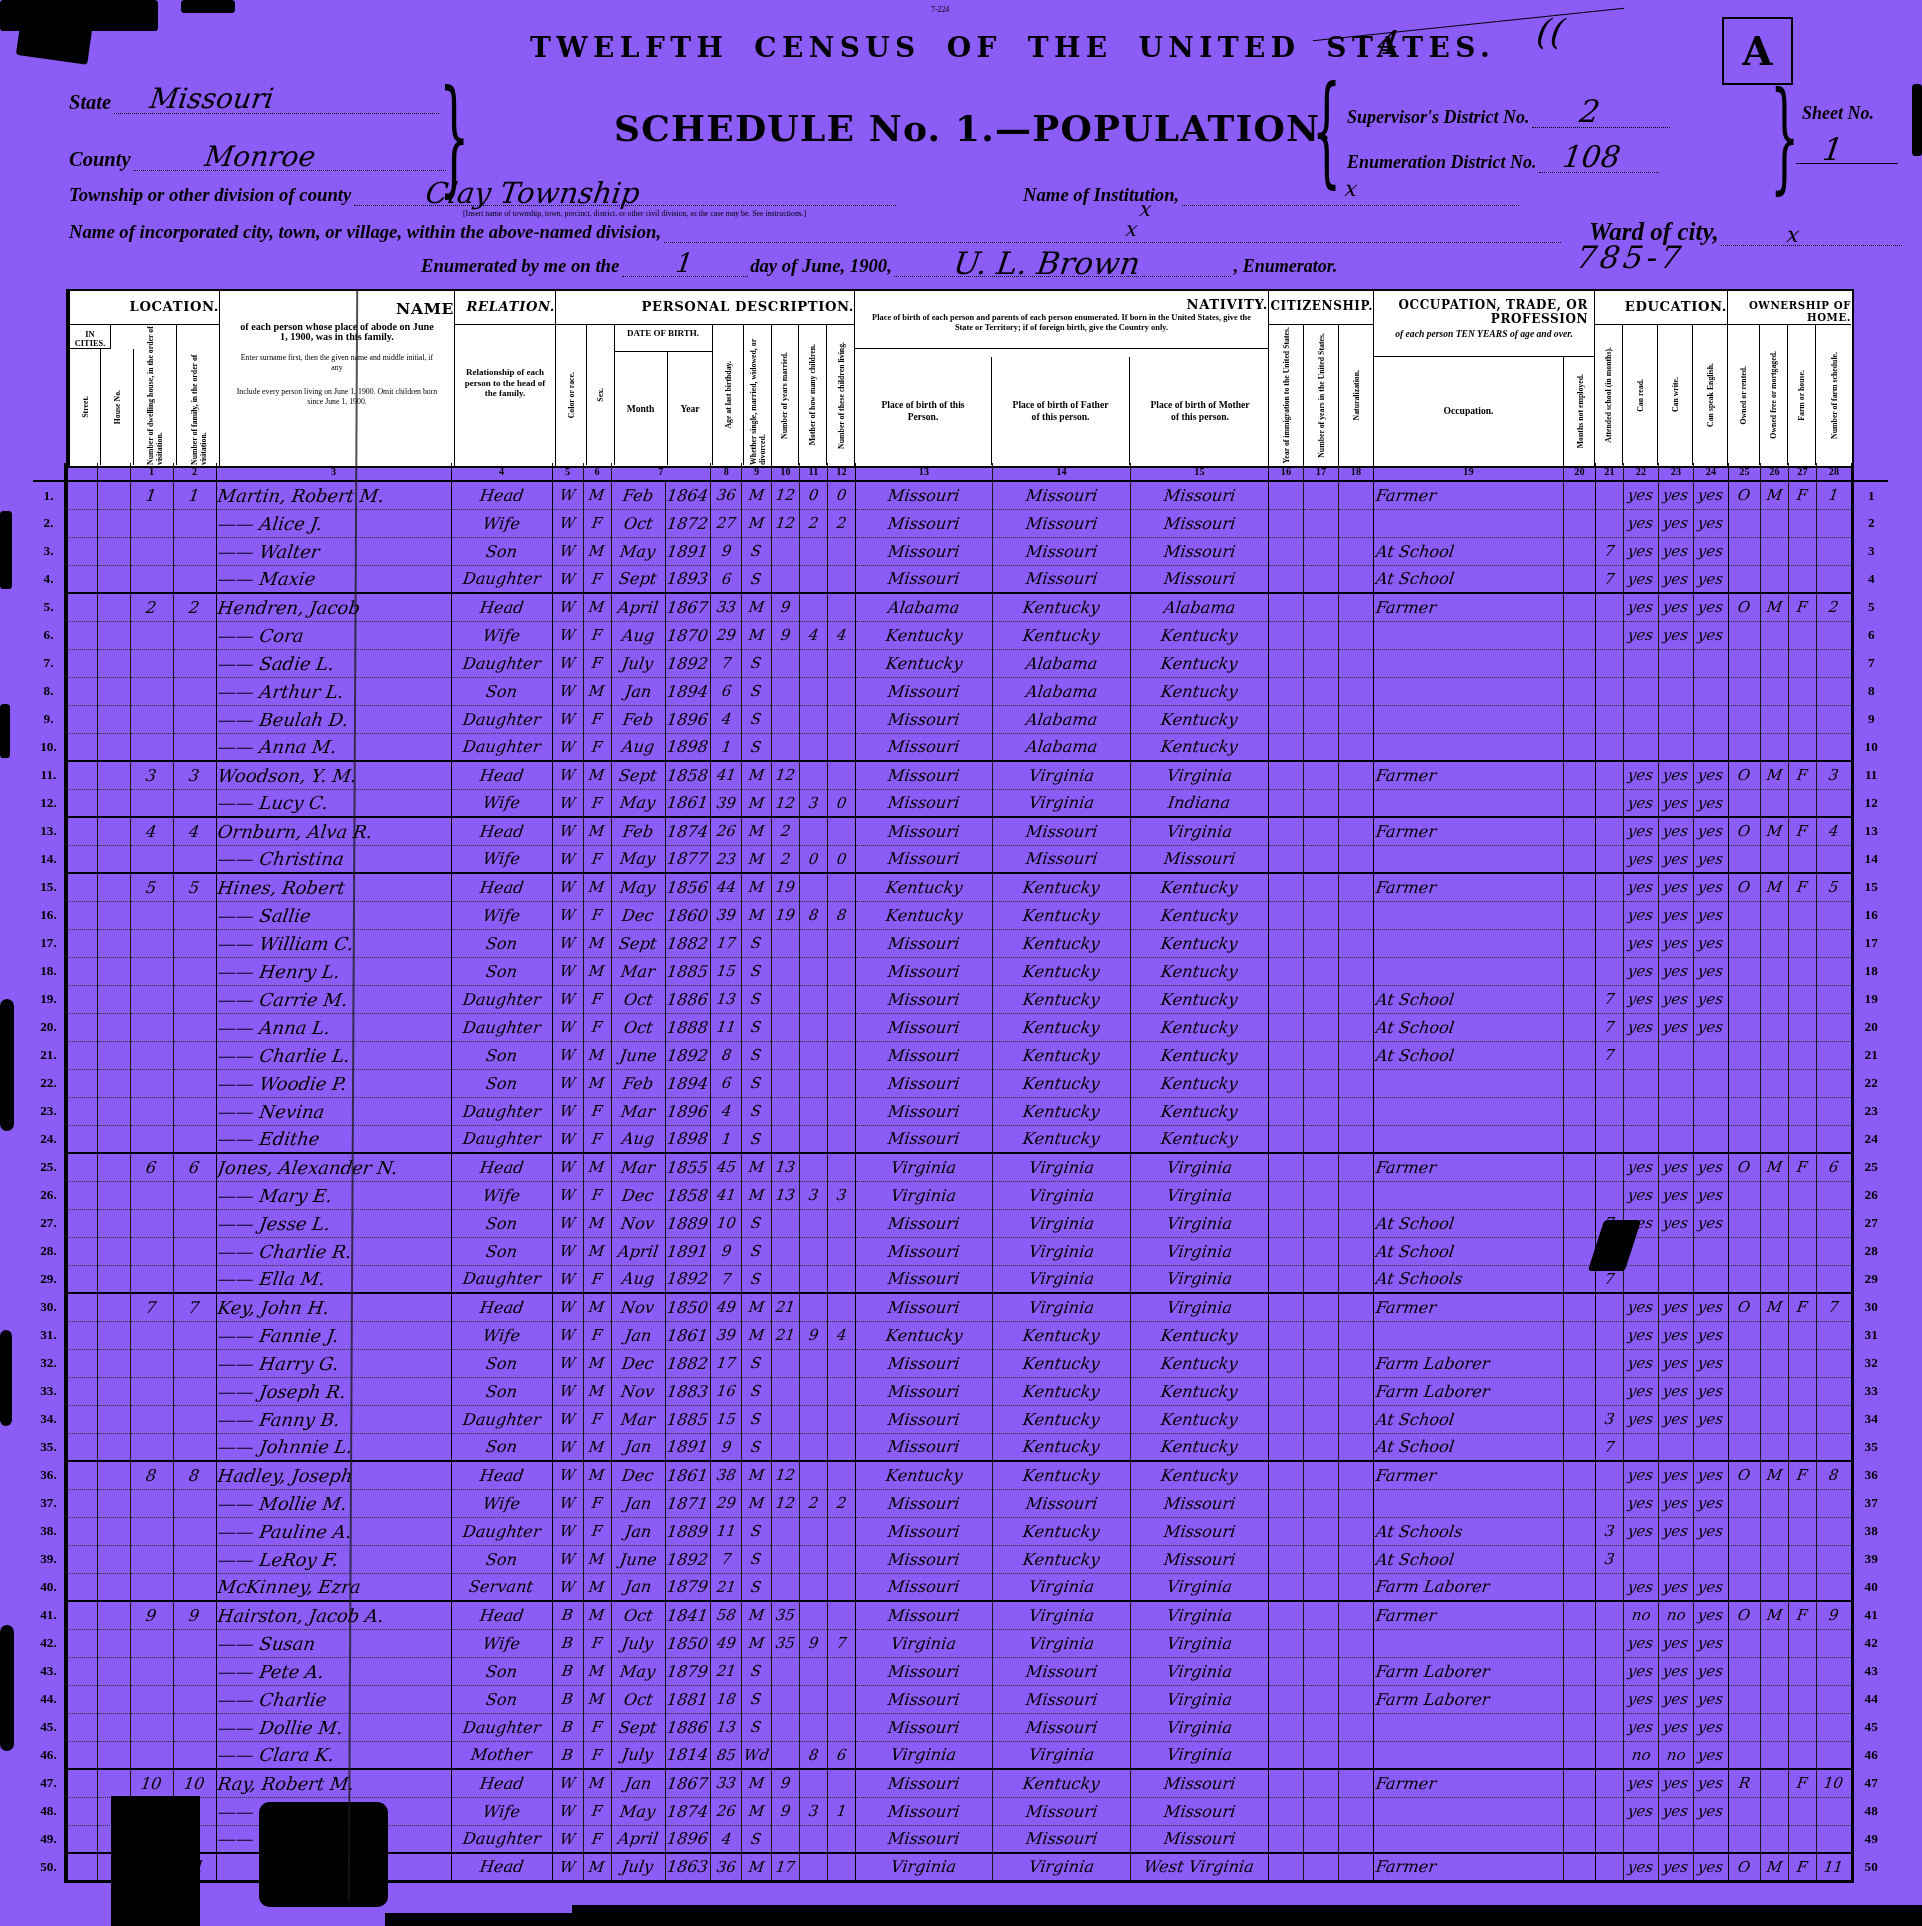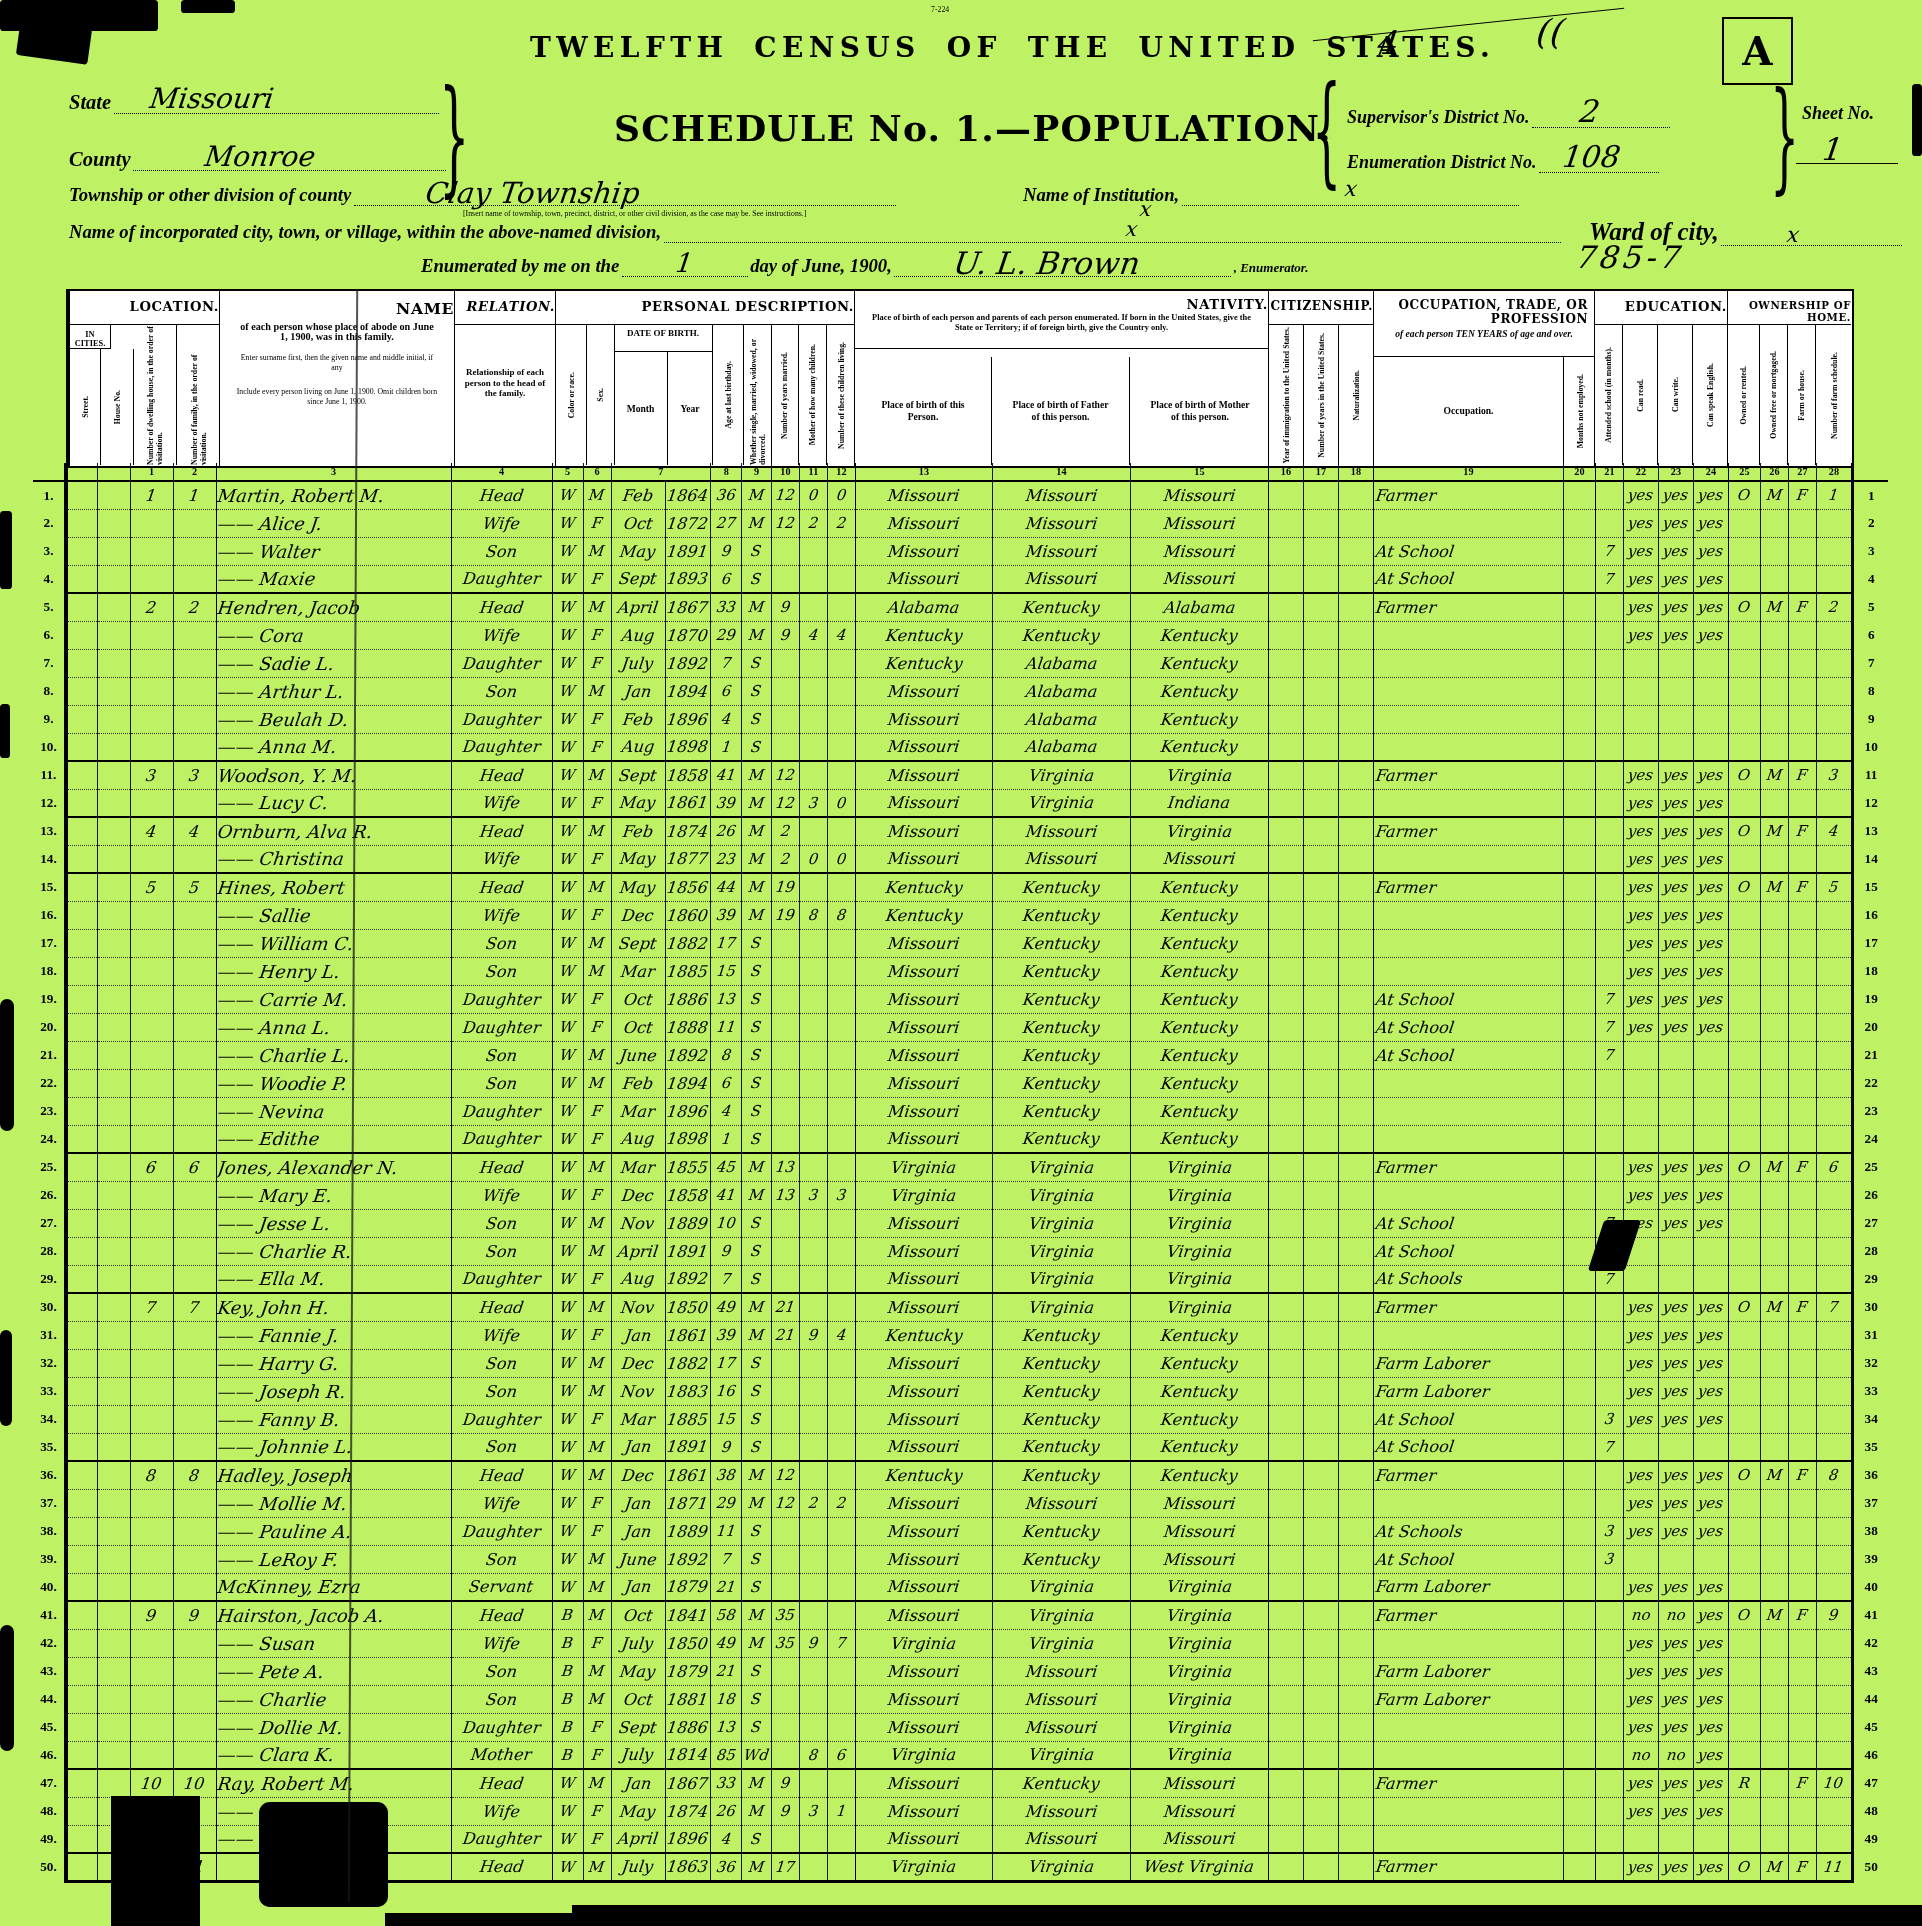--- a/index.html
+++ b/index.html
@@ -1,16 +1,16 @@
 <!DOCTYPE html>
 <html style="font-size:9.6px"><head>
 <meta charset="utf-8">
 <style>
   html,body{margin:0;padding:0;background:#e8e8e4;}
-  #page{position:relative;width:1923px;height:1926px;background:#bef264;overflow:hidden;
+  #page{position:relative;width:1923px;height:1926px;background:#8b5cf6;overflow:hidden;
         font-family:"Liberation Serif",serif;color:#000;}
   .abs{position:absolute;}
   
   .main-title{font-family:"DejaVu Serif",serif;font-weight:bold;font-size:28px;letter-spacing:5.4px;word-spacing:10.8px;white-space:nowrap;}
   .sched-title{font-family:"DejaVu Serif",serif;font-weight:bold;font-size:36px;letter-spacing:1.2px;white-space:nowrap;}
   .lbl{font-family:"Liberation Serif",serif;font-style:italic;font-weight:bold;white-space:nowrap;}
   .fine{font-family:"Liberation Serif",serif;font-size:7.8px;white-space:nowrap;}
   .fill{border-bottom:1.8px dotted #000;display:inline-block;position:relative;}
   .hw{font-family:"DejaVu Serif",serif;font-style:italic;display:inline-block;transform:skewX(-8deg);white-space:nowrap;}
   .brace{font-family:"DejaVu Serif",serif;font-weight:normal;transform:scaleY(2.6);transform-origin:center;}
@@ -103,21 +103,21 @@
   <div class="abs" style="left:1589px;top:218px;">
     <span class="lbl" style="font-size:25px;font-style:italic;">Ward of city,</span>
     <span class="fill" style="width:181px;height:24px;vertical-align:bottom;"><span class="hw" style="font-size:21.7px;position:absolute;left:66px;bottom:-2.4px;">x</span></span>
   </div>
 
   <div class="abs" style="left:421px;top:252px;">
     <span class="lbl" style="font-size:18.7px;">Enumerated by me on the</span>
     <span class="fill" style="width:126px;height:24px;vertical-align:bottom;"><span class="hw" style="font-size:26.5px;position:absolute;left:54px;bottom:-2.4px;">1</span></span>
     <span class="lbl" style="font-size:18.7px;">day of June, 1900,</span>
     <span class="fill" style="width:337px;height:24px;vertical-align:bottom;"><span class="hw" style="font-size:31px;position:absolute;left:60px;bottom:-4.8px;">U. L. Brown</span></span>
-    <span class="lbl" style="font-size:13px;">, Enumerator.</span>
+    <span class="lbl" style="font-size:18px;">, Enumerator.</span>
   </div>
   <div class="abs hw" style="left:1577px;top:239px;font-size:31px;letter-spacing:3.6px;">785-7</div>
 
   <div id="band" class="abs">
 
     <div class="grp" style="left:0;width:150px;">
       <div class="g-title" style="padding-top:8.4px;height:25px;border-bottom:1.2px solid #000;">LOCATION.</div>
       <div class="subcell" style="left:0;top:34px;width:41px;height:24px;border-bottom:0.6px solid #000;text-align:center;font-family:'Liberation Serif',serif;font-weight:bold;font-size:8.4px;padding-top:4.8px;">IN CITIES.</div>
       <div class="subcell rotbox" style="left:0;top:58px;width:31px;height:116px;">
           <span class="rot">Street.</span>

